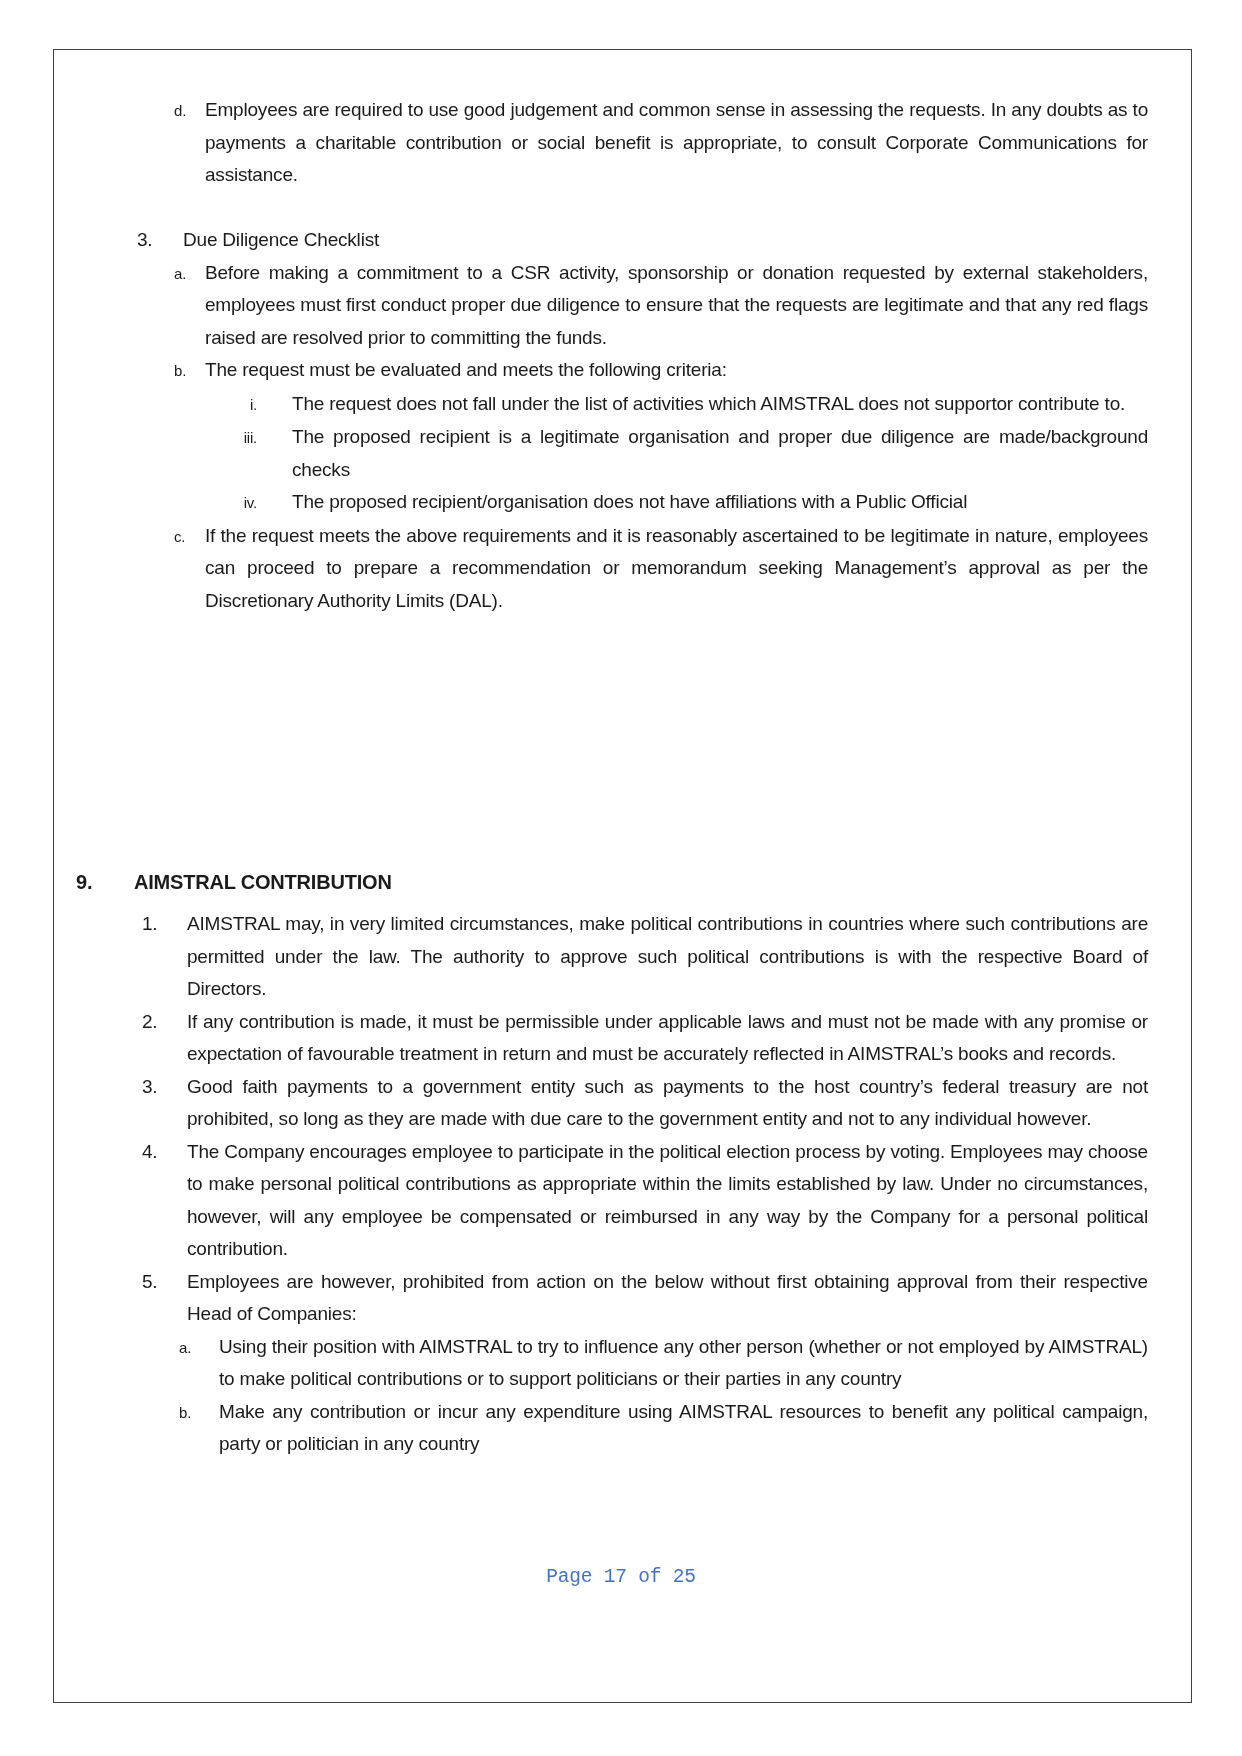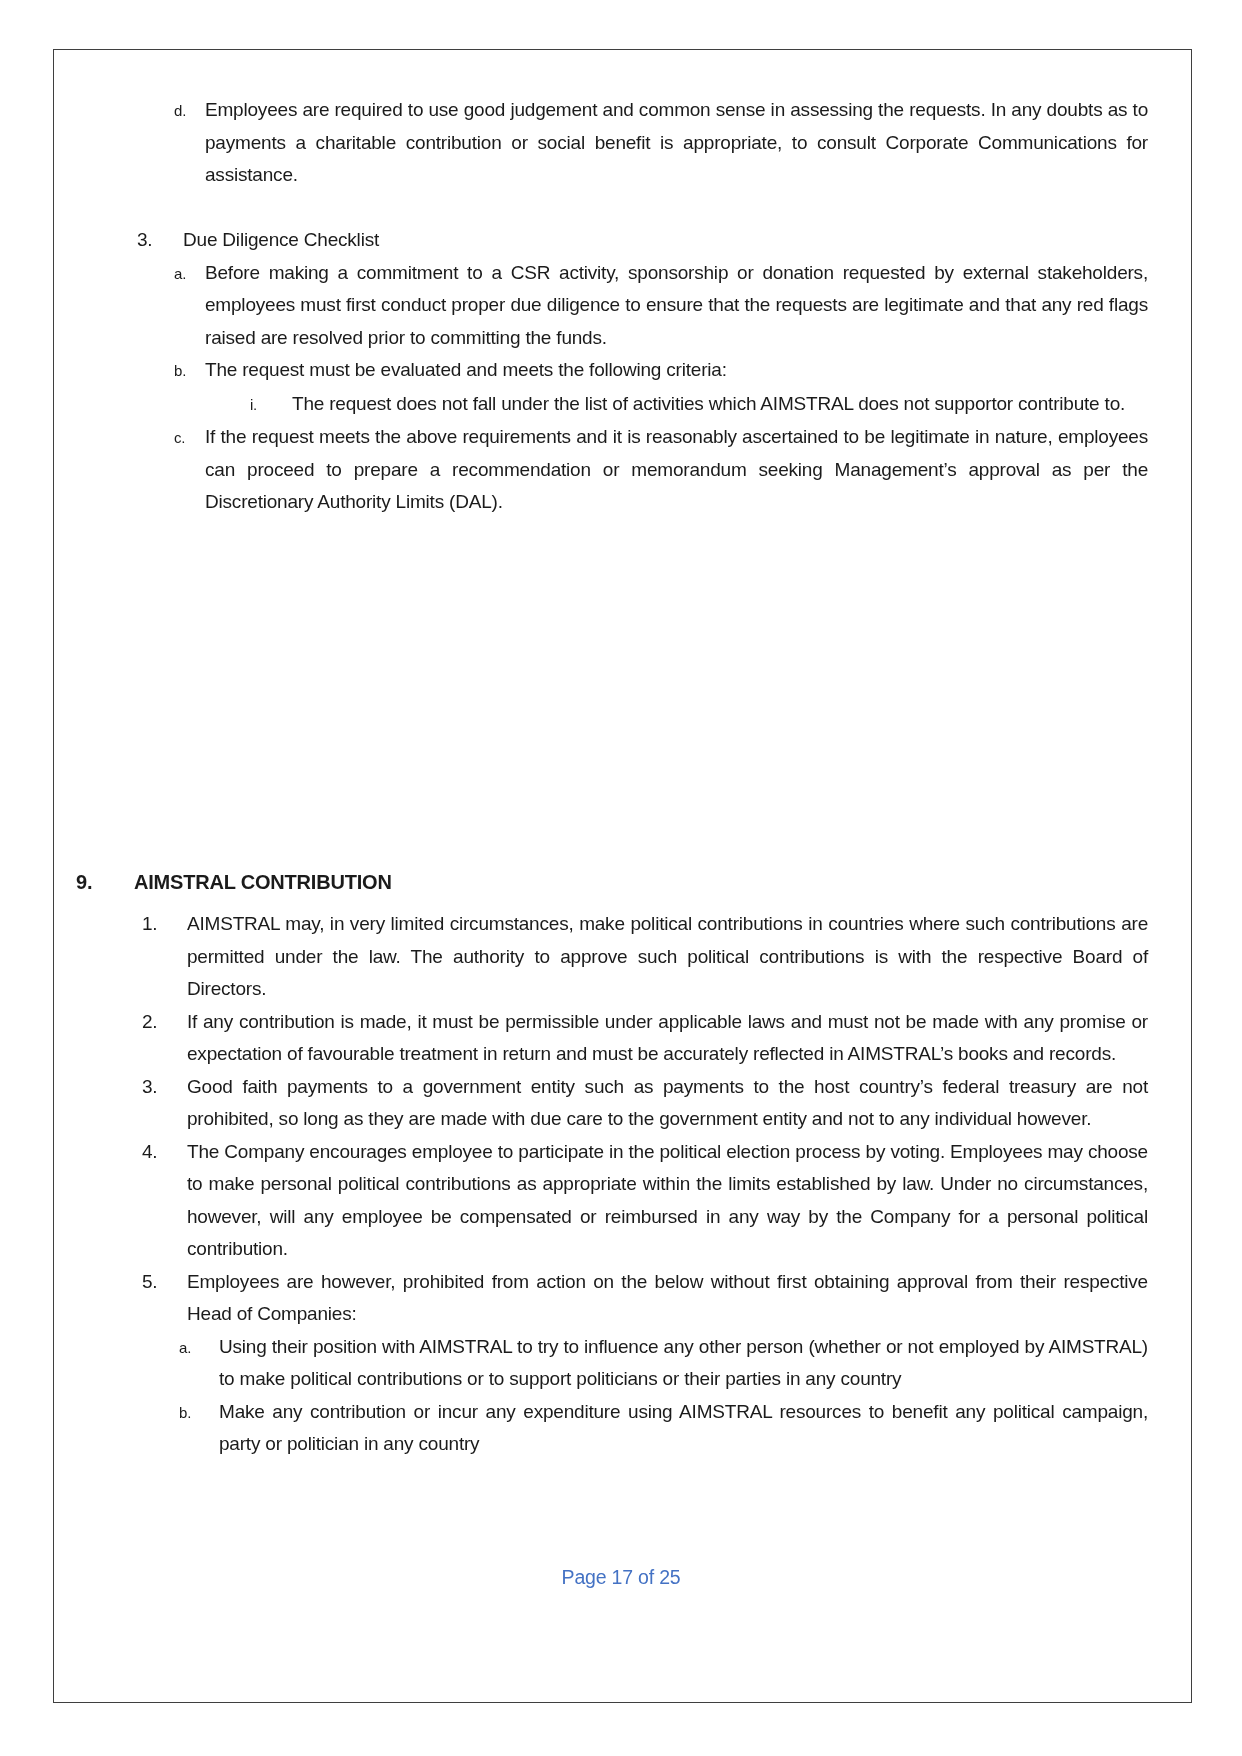--- a/index.html
+++ b/index.html
@@ -59,20 +59,21 @@
   .heading .marker { flex: 0 0 auto; width: 58px; }
 
   .page-footer {
     position: absolute;
     left: 0; right: 0;
     top: 1566px;
     text-align: center;
     font-size: 19.5px;
     color: #4472C4;
     letter-spacing: -0.2px;
+    font-family: Liberation Mono, monospace;
   }
 </style>
 </head>
 <body>
 
 <div class="page-border"></div>
 
 <div class="content-top">
 
   <div class="li sm ind-alpha after-gap">
@@ -94,21 +95,29 @@
     <span class="marker">b.</span>
     <span class="text">The request must be evaluated and meets the following criteria:</span>
   </div>
 
   <div class="li sm ind-roman">
     <span class="marker">i.</span>
     <span class="text">The request does not fall under the list of activities which AIMSTRAL  does not supportor contribute to.</span>
   </div>
 
 
+  <div class="li sm ind-roman">
+    <span class="marker">iii.</span>
+    <span class="text">The proposed recipient is a legitimate organisation and proper due diligence are made/background checks</span>
+  </div>
 
+  <div class="li sm ind-roman">
+    <span class="marker">iv.</span>
+    <span class="text">The proposed recipient/organisation does not have affiliations with a Public Official</span>
+  </div>
 
   <div class="li sm ind-alpha">
     <span class="marker">c.</span>
     <span class="text">If the request meets the above requirements and it is reasonably ascertained to be legitimate in nature, employees can proceed to prepare a recommendation or memorandum seeking Management’s approval as per the Discretionary Authority Limits (DAL).</span>
   </div>
 
 </div>
 
 <div class="content-s9">
 

